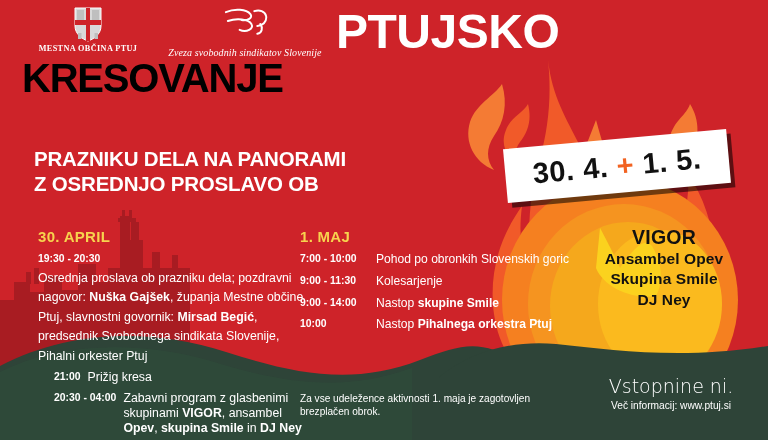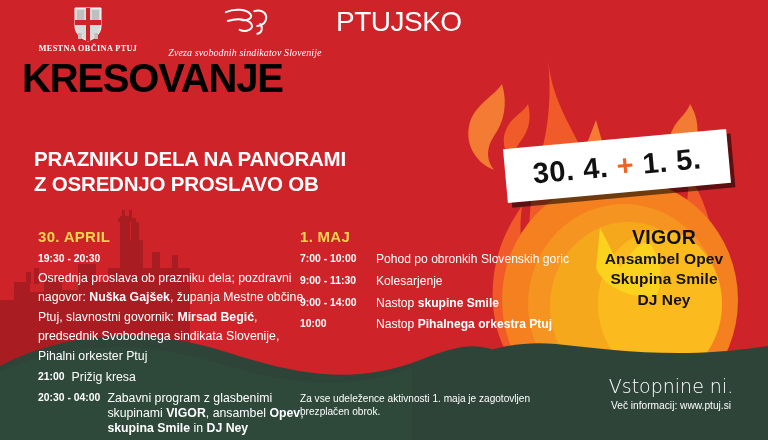--- a/index.html
+++ b/index.html
@@ -30,21 +30,21 @@
   .logo-zsss { position:absolute; left:160px; top:2px; width:170px; text-align:center; }
   .zsss-mark { width:54px; height:30px; margin:0 auto; display:block; }
   .logo-zsss .lbl {
     color:#ffffff; font-size:10px; font-style:italic; letter-spacing:.1px;
     margin-top:11px; font-family:"Liberation Serif", serif;
   }
 
   
   .t-ptujsko {
     position:absolute; left:336px; top:8px;
-    color:#fff; font-size:28px; font-weight:normal; line-height:1;
+    color:#fff; font-size:48px; font-weight:bold; line-height:1;
     letter-spacing:-.5px;
     text-align:center;
   }
   .t-kres {
     position:absolute; left:22px; top:58px;
     color:#000000; font-size:40px; font-weight:bold; line-height:1;
     letter-spacing:-1.2px; white-space:nowrap;
   }
   .t-sub {
     position:absolute; left:34px; top:146px;
@@ -77,21 +77,21 @@
   .ev .tm {
     font-size:10.4px; font-weight:bold; white-space:nowrap;
     padding-top:1px;
   }
   .ev .dsc { font-size:12.3px; }
   .ev .dsc b { font-weight:bold; }
 
   #col-april { left:38px; top:228px; width:268px; }
   #col-april .ev { display:block; }
   #col-april .ev .tm { display:block; margin-bottom:1px; }
-  #col-april .ev.inline { display:flex; }
+  #col-april .ev.inline { display:flex;margin-left:16px; }
   #col-april .ev.inline .tm { display:inline-block; margin-bottom:0; margin-right:7px; }
 
   #col-maj { left:300px; top:228px; width:272px; }
   #col-maj .ev { margin-bottom:7px; }
   #col-maj .ev .tm { width:76px; flex:0 0 76px; font-size:10.4px; }
   #col-maj .ev .dsc { font-size:12.1px; }
   .note {
     position:absolute; left:300px; top:392px; width:272px;
     color:#fff; font-size:10.1px; line-height:1.3;
   }

